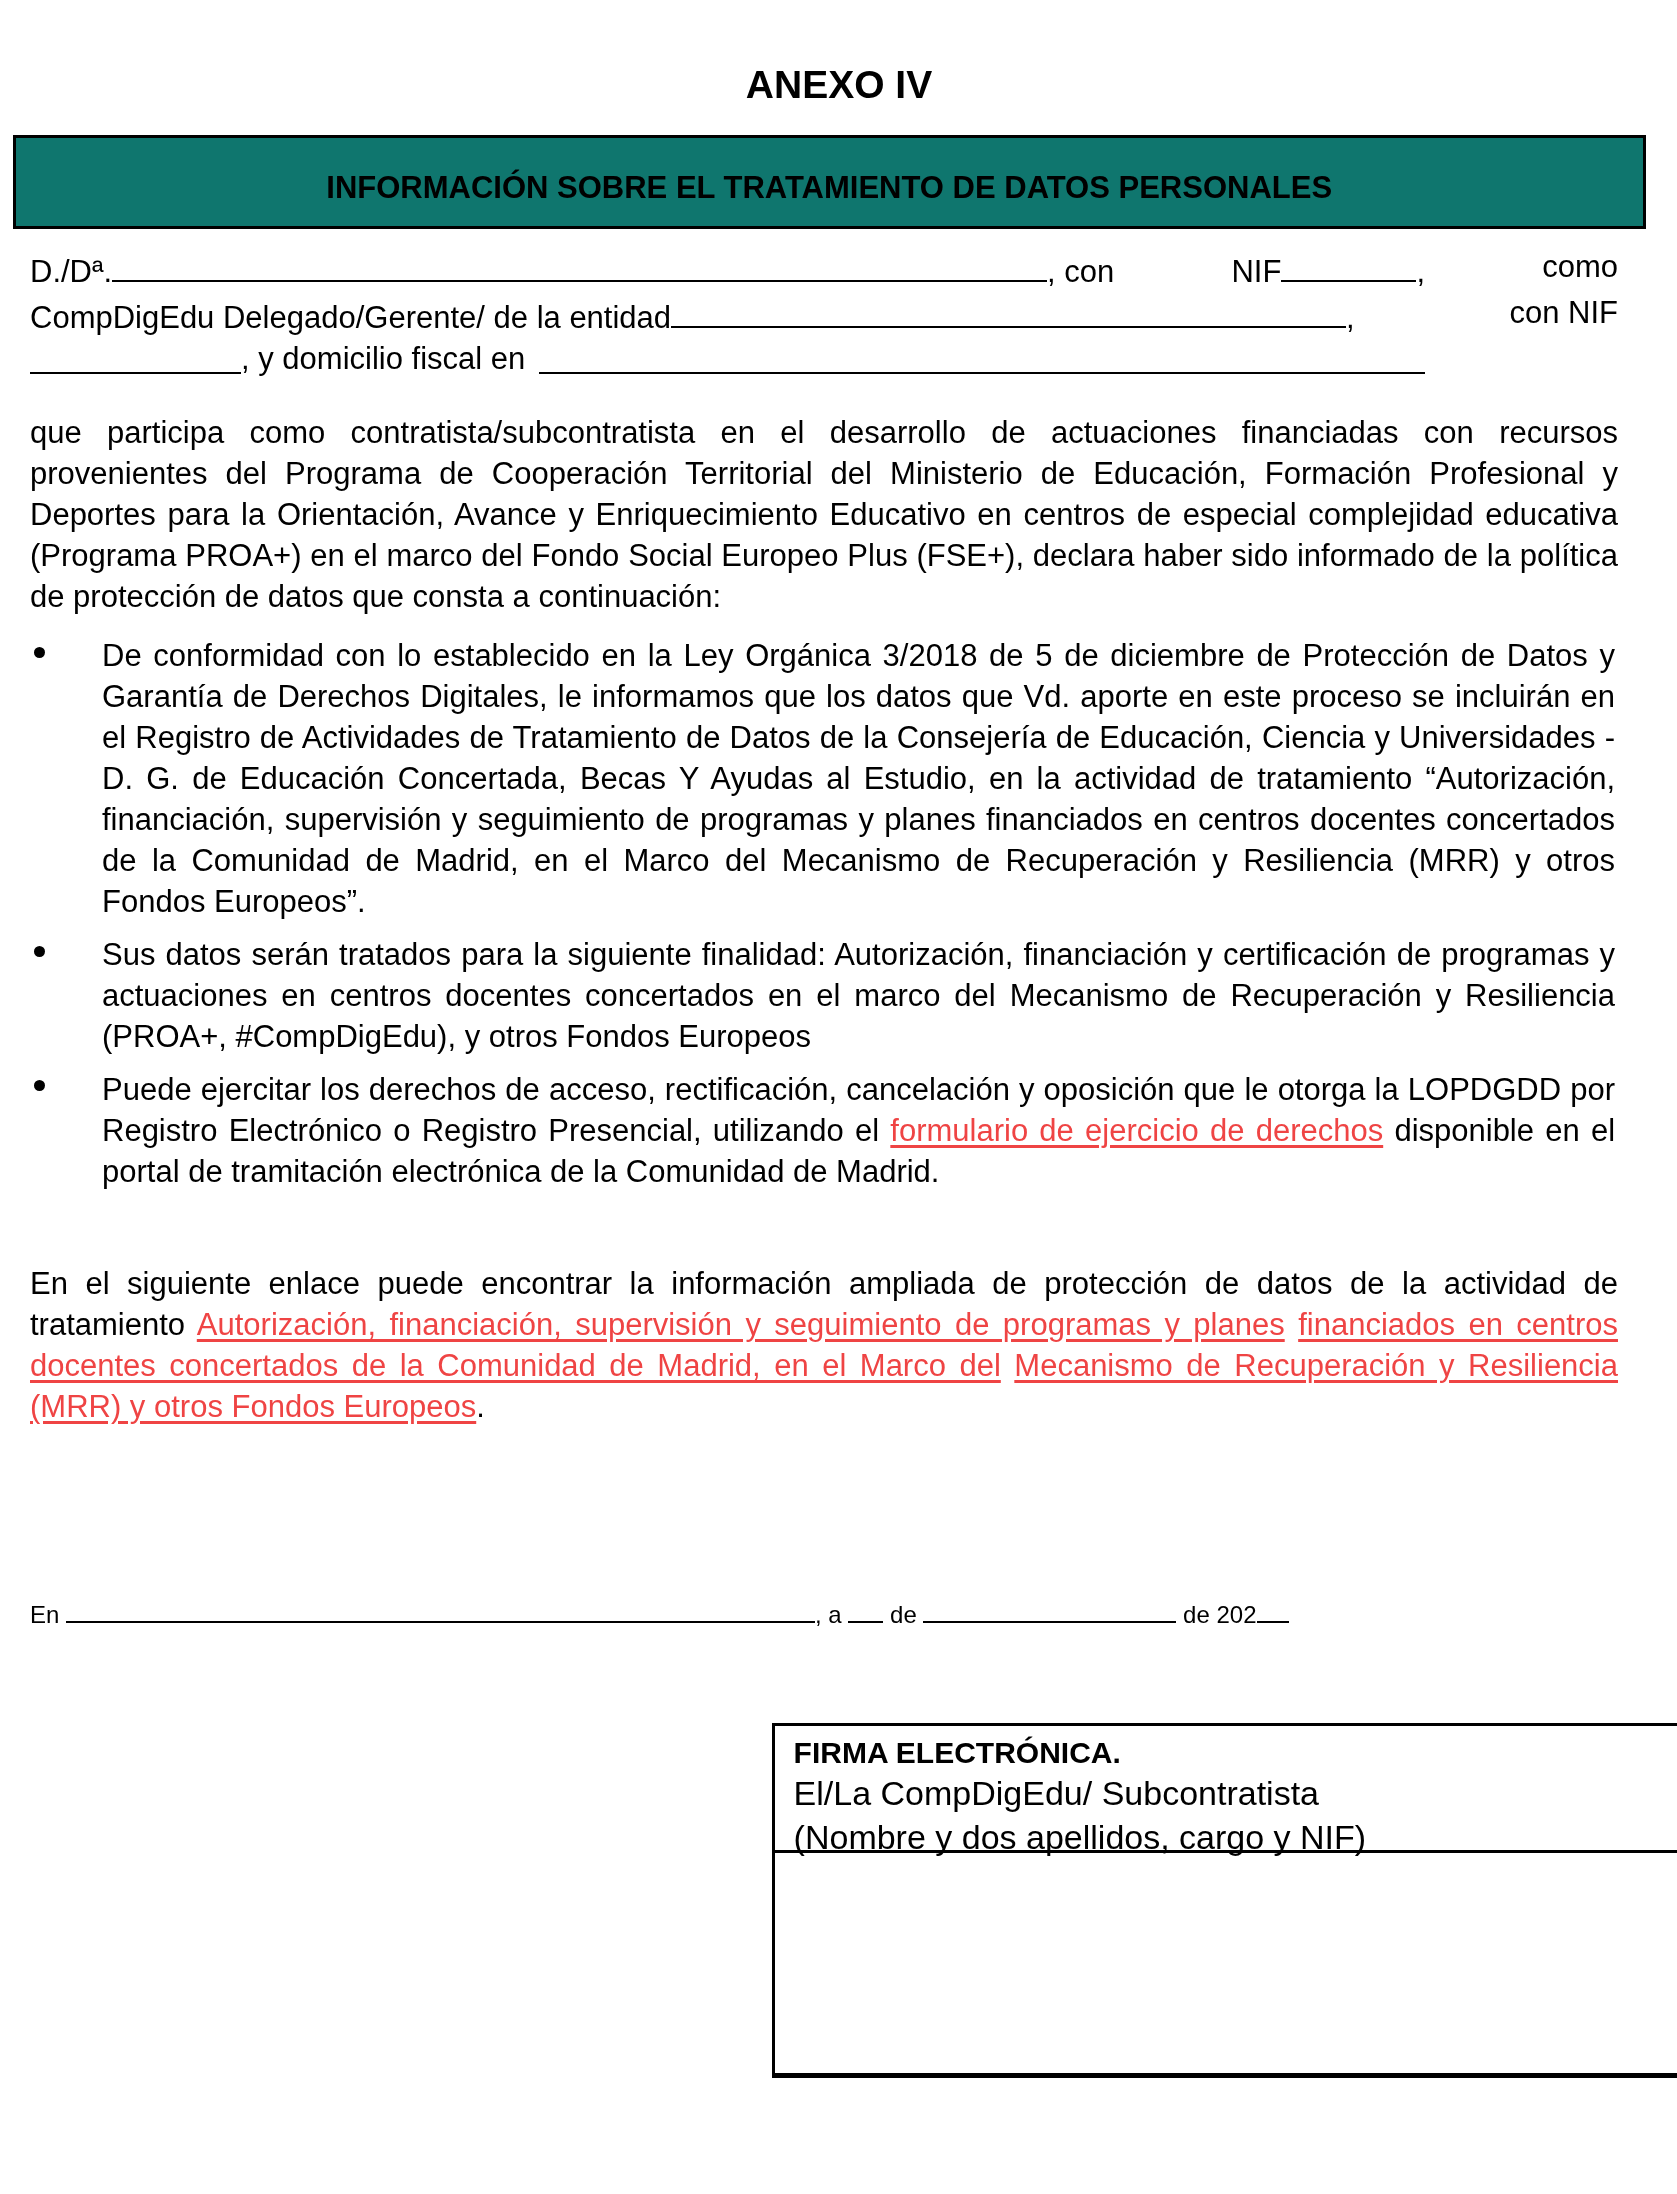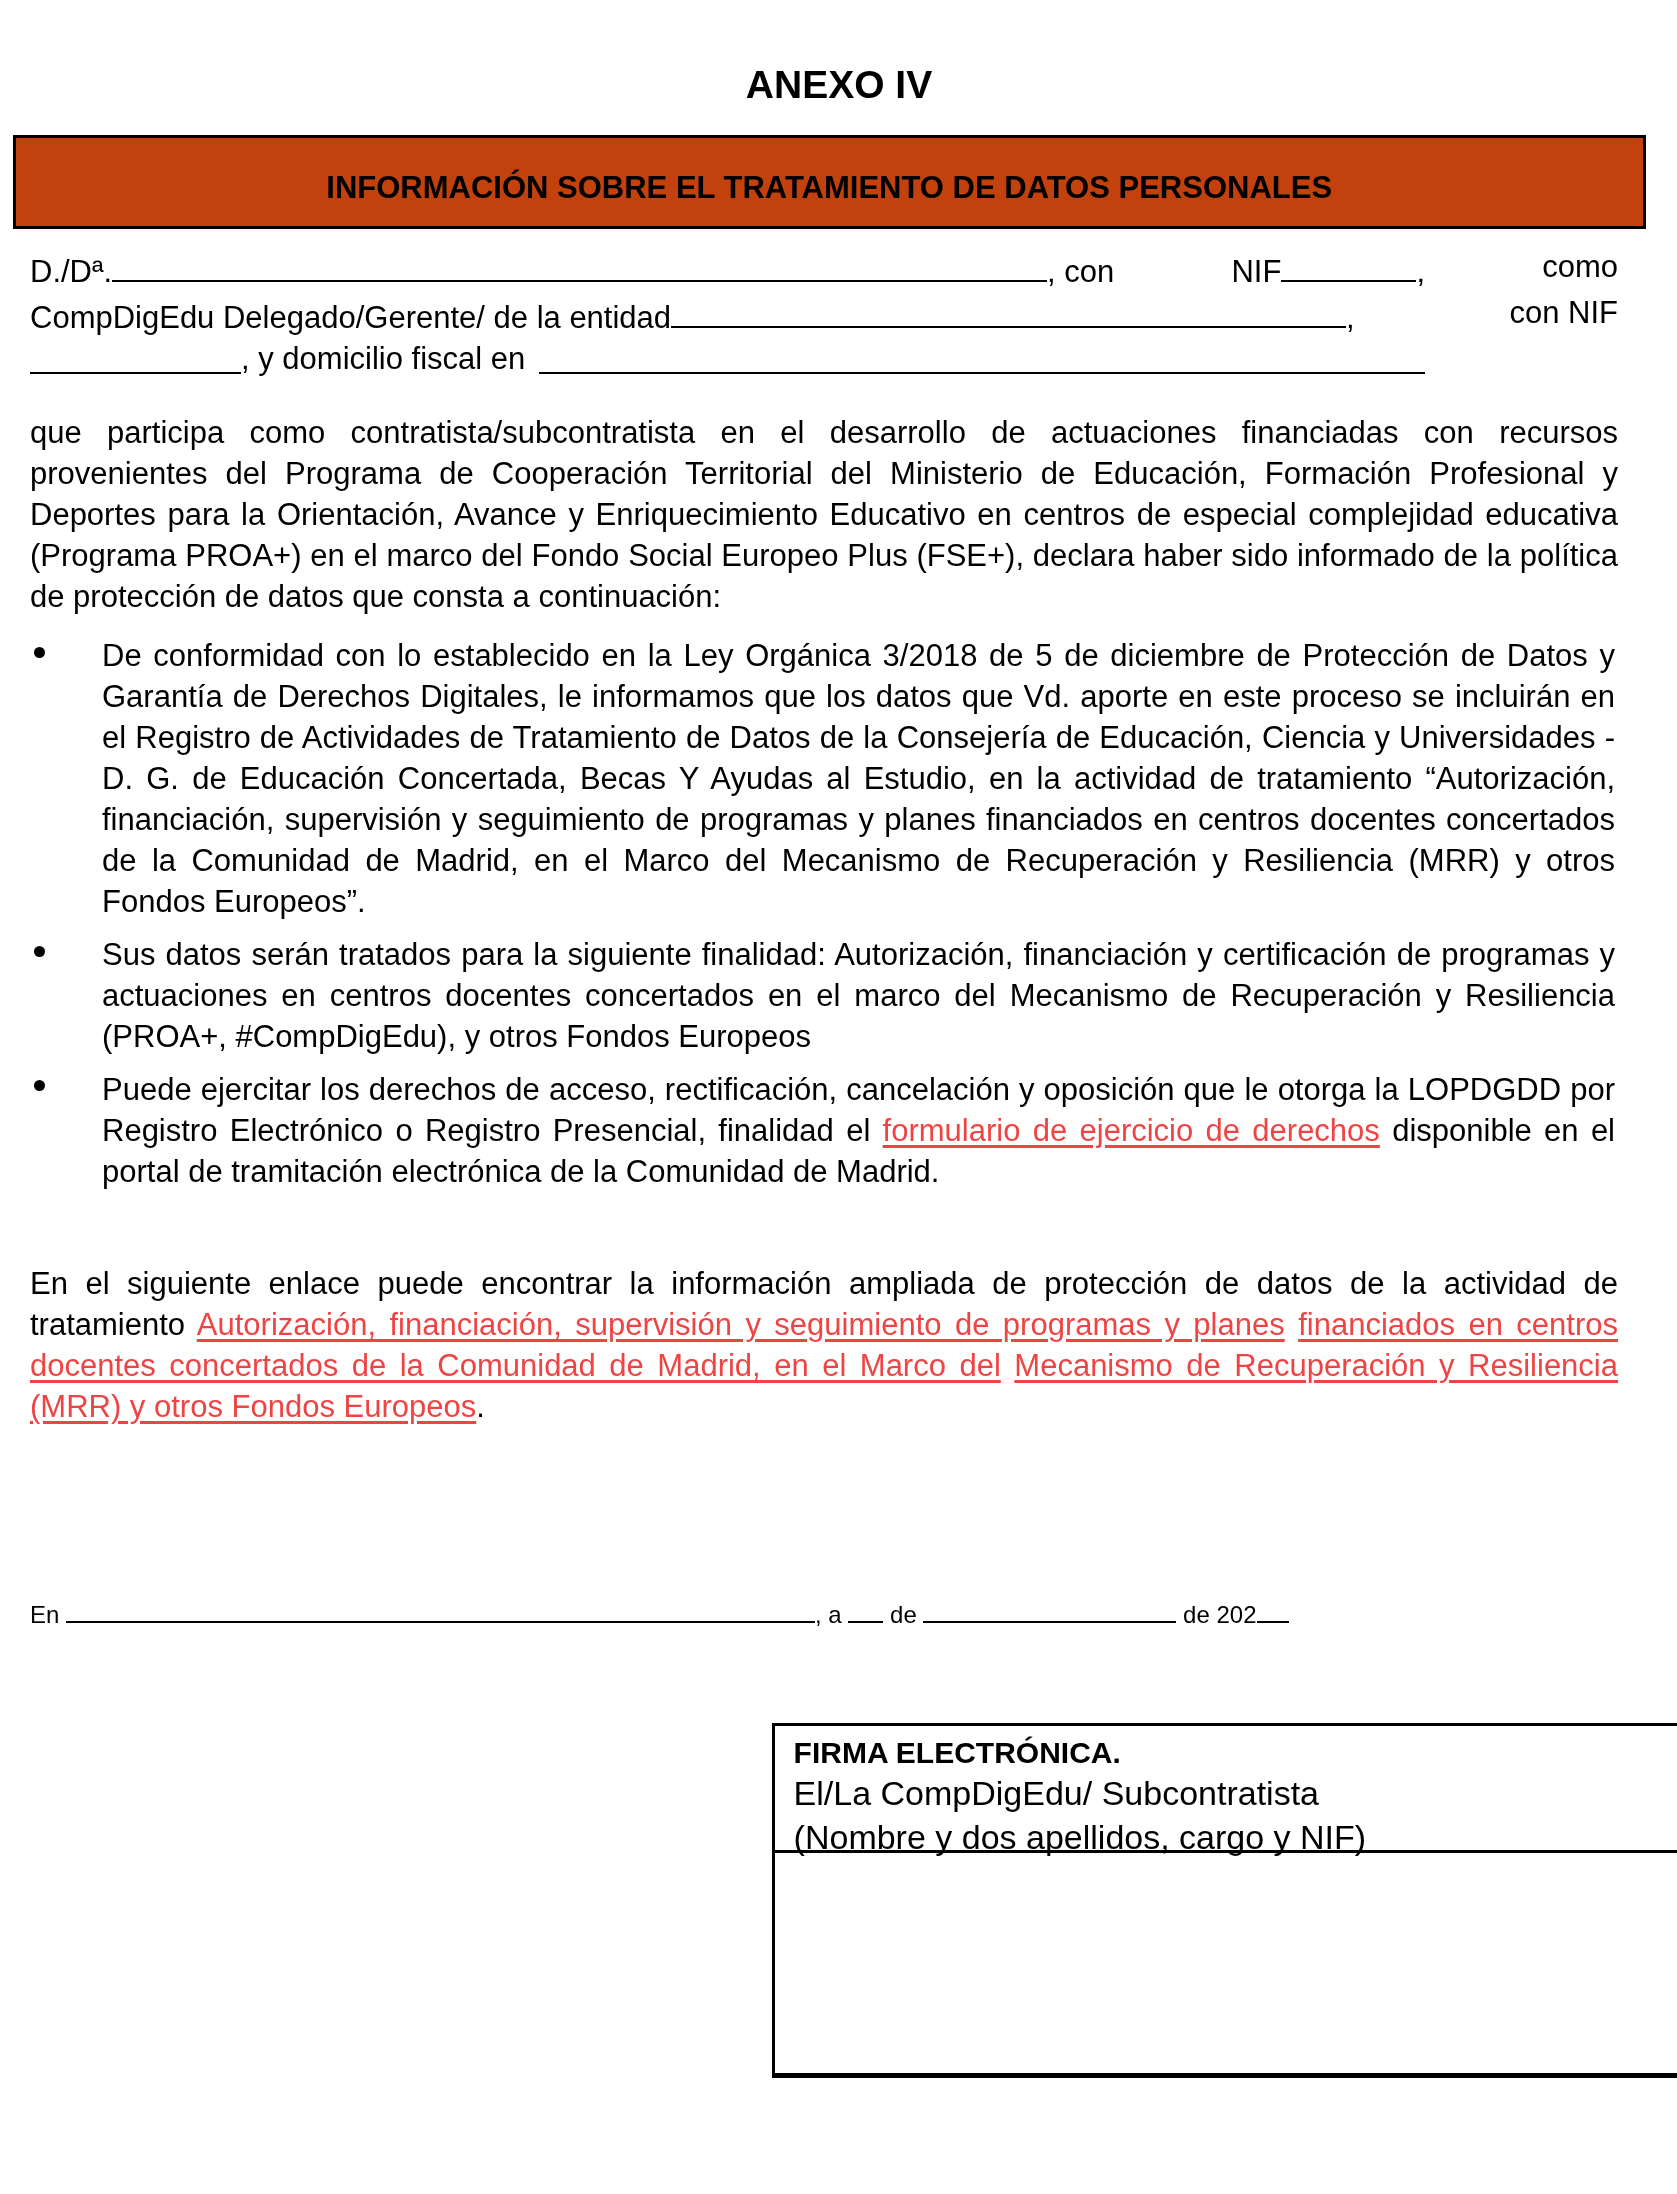--- a/index.html
+++ b/index.html
@@ -1,21 +1,21 @@
 <!DOCTYPE html>
 <html style="font-size:13.5px"><head>
 <meta charset="utf-8">
 <style>
   html, body { margin:0; padding:0; background:#ffffff; }
   body { width:1678px; height:2194px; position:relative; overflow:hidden;
          font-family:"Liberation Sans", sans-serif; color:#000; }
   .page-title { position:absolute; top:61px; left:0; width:1678px; text-align:center;
                 font-weight:bold; font-size:39px; line-height:47px; }
   .header-box { position:absolute; left:12.7px; top:135px; width:1627px; height:88px;
-                border:3.4px solid #000; background:#c2410c; box-sizing:content-box;
+                border:3.4px solid #000; background:#0f766e; box-sizing:content-box;
                 display:flex; align-items:center; justify-content:center; }
   .header-box span { font-weight:bold; font-size:31px; padding-top:11.8px; }
   .text { font-size:31px; line-height:41px; }
   .block { position:absolute; left:30px; width:1588px; text-align:justify; }
   .line { display:flex; justify-content:space-between; white-space:nowrap; height:46px; }
   .line.left { justify-content:flex-start; }
   .blank { display:inline-block; border-bottom:2.5px solid #000; height:34px; vertical-align:baseline; }
   .bullets { position:absolute; left:27px; width:1588px; margin:0; padding:0; list-style:none; }
   .bullets li { position:relative; padding-left:75px; text-align:justify; margin-bottom:11.8px; }
   .bullet-dot { position:absolute; left:6.8px; top:11.8px; width:11px; height:11px;
@@ -62,21 +62,21 @@
   <li>
     <span class="bullet-dot"></span>
     <span>De conformidad con lo establecido en la Ley Orgánica 3/2018 de 5 de diciembre de Protección de Datos y Garantía de Derechos Digitales, le informamos que los datos que Vd. aporte en este proceso se incluirán en el Registro de Actividades de Tratamiento de Datos de la Consejería de Educación, Ciencia y Universidades - D. G. de Educación Concertada, Becas Y Ayudas al Estudio, en la actividad de tratamiento “Autorización, financiación, supervisión y seguimiento de programas y planes financiados en centros docentes concertados de la Comunidad de Madrid, en el Marco del Mecanismo de Recuperación y Resiliencia (MRR) y otros Fondos Europeos”.</span>
   </li>
   <li>
     <span class="bullet-dot"></span>
     <span>Sus datos serán tratados para la siguiente finalidad: Autorización, financiación y certificación de programas y actuaciones en centros docentes concertados en el marco del Mecanismo de Recuperación y Resiliencia (PROA+, #CompDigEdu), y otros Fondos Europeos</span>
   </li>
   <li>
     <span class="bullet-dot"></span>
-    <span>Puede ejercitar los derechos de acceso, rectificación, cancelación y oposición que le otorga la LOPDGDD por Registro Electrónico o Registro Presencial, finalidad el </span><a>formulario de ejercicio de derechos</a><span> disponible en el portal de tramitación electrónica de la Comunidad de Madrid.</span>
+    <span>Puede ejercitar los derechos de acceso, rectificación, cancelación y oposición que le otorga la LOPDGDD por Registro Electrónico o Registro Presencial, utilizando el </span><a>formulario de ejercicio de derechos</a><span> disponible en el portal de tramitación electrónica de la Comunidad de Madrid.</span>
   </li>
 </ul>
 
 <div class="block text" style="top:1263px;">
   <span>En el siguiente enlace puede encontrar la información ampliada de protección de datos de la actividad de tratamiento </span><a>Autorización, financiación, supervisión y seguimiento de programas y planes</a> <a>financiados en centros docentes concertados de la Comunidad de Madrid, en el Marco del</a> <a>Mecanismo de Recuperación y Resiliencia (MRR) y otros Fondos Europeos</a><span>.</span>
 </div>
 
 <div class="date-line">
   <span>En</span>
   <span class="blank" style="width:749px;"></span><span>, a</span>

